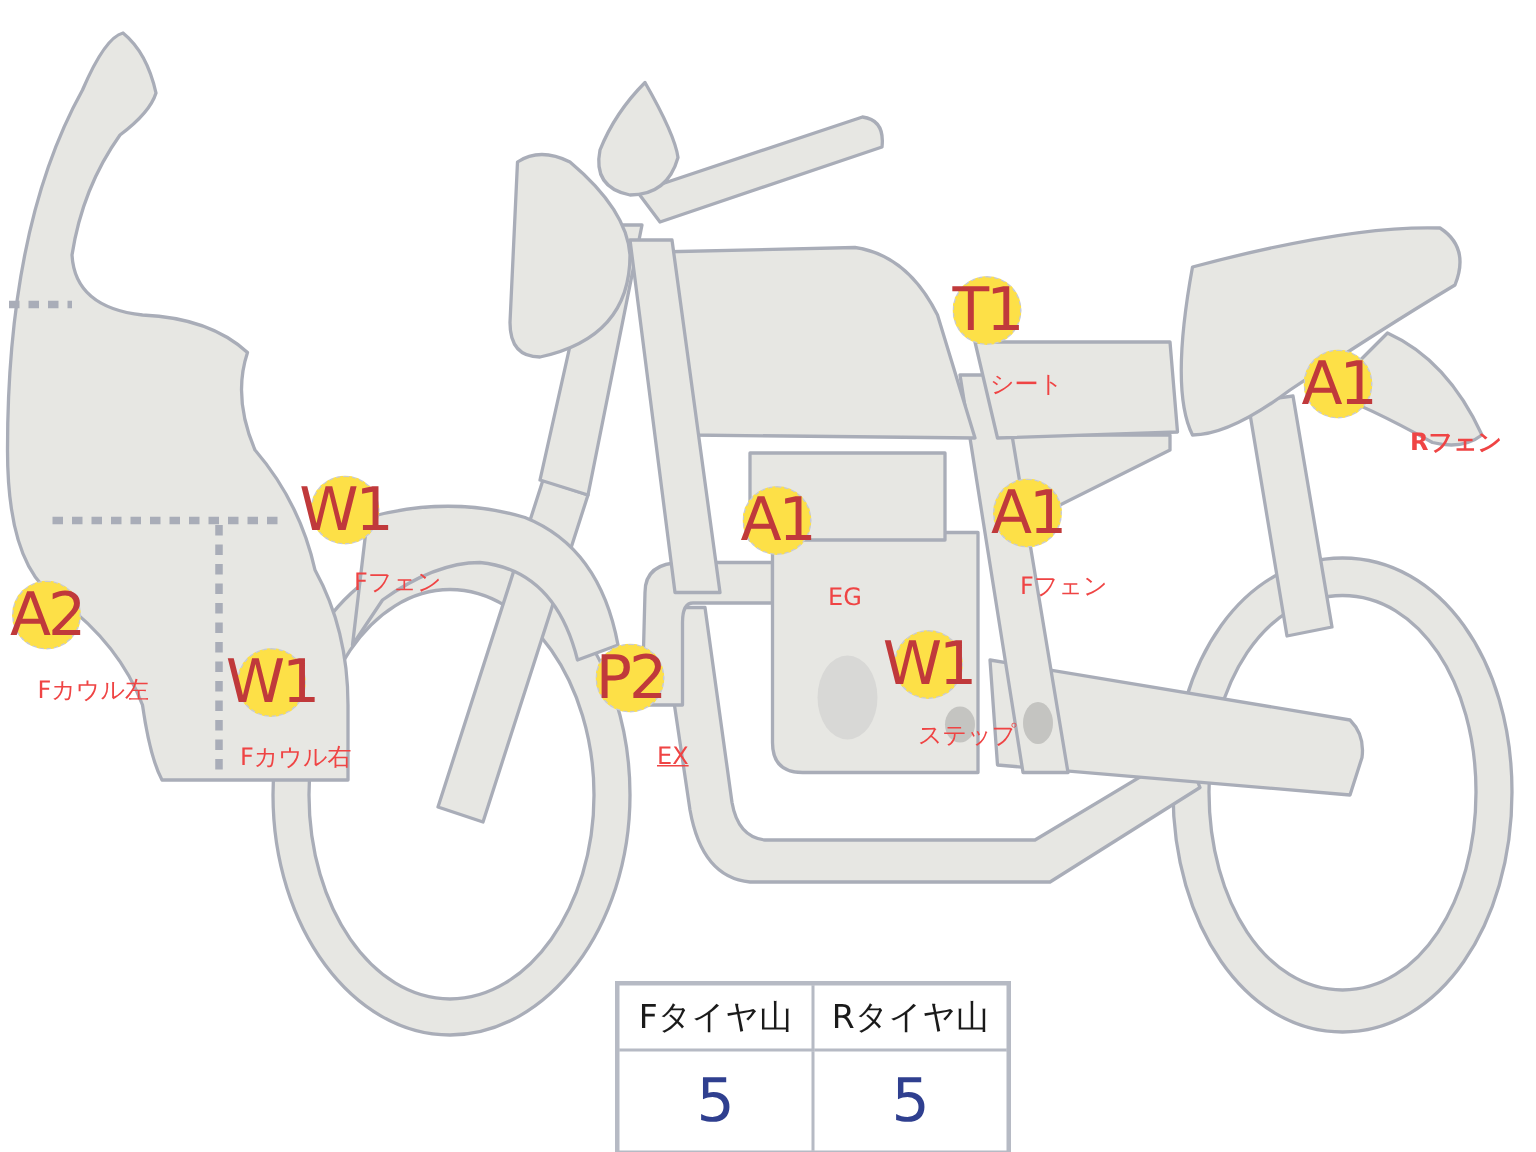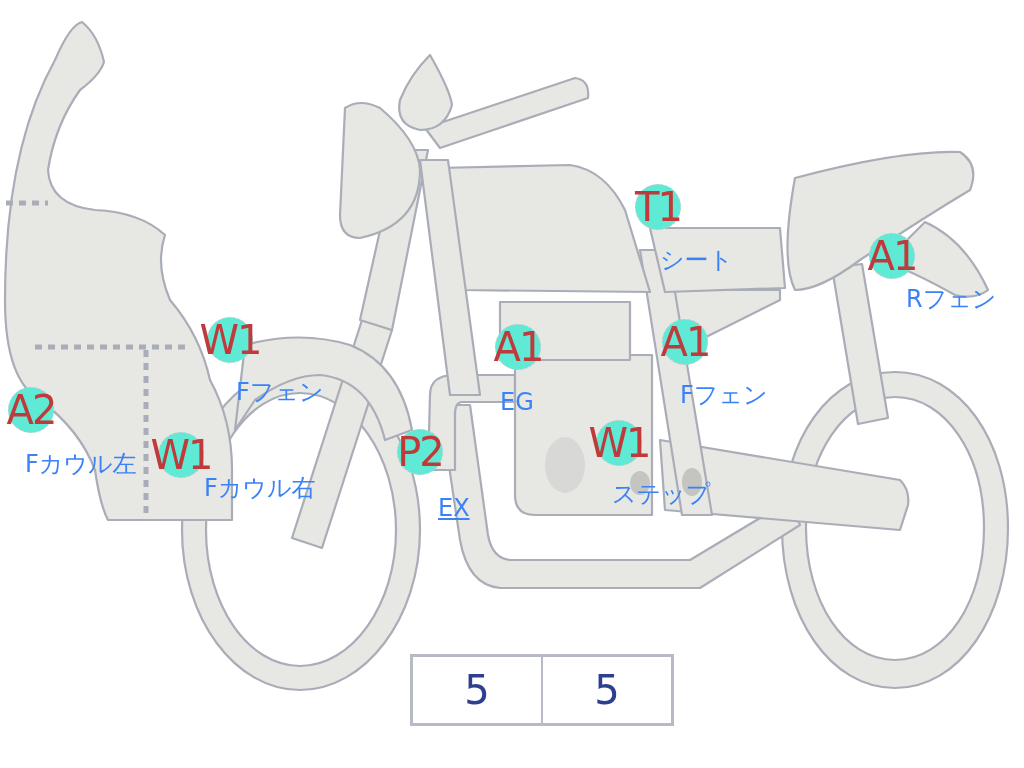--- a/index.html
+++ b/index.html
@@ -3,24 +3,24 @@
 <meta charset="utf-8">
 <style>
   html, body { margin:0; padding:0; background:#ffffff; }
   body { width:1024px; height:768px; position:relative; overflow:hidden;
          font-family:"DejaVu Sans", "Liberation Sans", sans-serif; }
   #bike { position:absolute; left:0; top:0; width:1024px; height:768px; }
   .part { fill:#e7e7e3; stroke:#a9adb8; stroke-width:2.2; stroke-linejoin:round; }
   .dash { stroke:#a9adb8; stroke-width:5; stroke-dasharray:7 6; fill:none; }
   .spot { fill:#b8b8b6; opacity:.75; }
   .badge { position:absolute; width:46px; height:46px; margin-left:-23px; margin-top:-23px;
-           border-radius:50%; background:#5eead4; border:1.5px dashed #c9cbd0;
+           border-radius:50%; background:#fde047; border:1.5px dashed #c9cbd0;
            box-sizing:border-box; display:flex; align-items:center; justify-content:center;
            color:#c0393b; font-size:40px; line-height:1; letter-spacing:-2px; }
-  .label { position:absolute; color:#3b82f6; font-size:24px; white-space:nowrap; line-height:1; }
+  .label { position:absolute; color:#ef4444; font-size:16px; white-space:nowrap; line-height:1; }
   #tire-table { position:absolute; left:410px; top:654px; border-collapse:collapse;
                 border:3px solid #b6bac4; background:#fff; }
   #tire-table td { border:2px solid #b6bac4; width:128px; text-align:center; padding:0; }
   #tire-table .hd { height:42px; font-size:22px; color:#1a1a1a; }
   #tire-table .val { height:66px; font-size:40px; color:#2f3f8f; }
 </style>
 </head>
 <body>
 
 <svg id="bike" viewBox="0 0 1024 768">
@@ -72,43 +72,47 @@
   <line class="dash" x1="146" y1="350" x2="146" y2="515"></line>
 
   <ellipse class="spot" cx="640" cy="483" rx="10" ry="12"></ellipse>
   <ellipse class="spot" cx="692" cy="482" rx="10" ry="14"></ellipse>
 </svg>
 
 <div class="badge" style="left:31px;top:410px;text-align:center;">A2</div>
 <div class="label" style="left:25px;top:452px;">Fカウル左</div>
 
 <div class="badge" style="left:181px;top:455px;">W1</div>
-<div class="label" style="left:160px;top:476px;margin-left:44px;">Fカウル右</div>
+<div class="label" style="left:160px;top:497px;">Fカウル右</div>
 
 <div class="badge" style="left:230px;top:340px;">W1</div>
 <div class="label" style="left:236px;top:380px;">Fフェン</div>
 
 <div class="badge" style="left:420px;top:452px;">P2</div>
 <div class="label" style="left:438px;top:496px;text-decoration:underline;">EX</div>
 
 <div class="badge" style="left:518px;top:347px;">A1</div>
-<div class="label" style="left:500px;top:390px;">EG</div>
+<div class="label" style="left:552px;top:390px;">EG</div>
 
 <div class="badge" style="left:619px;top:443px;">W1</div>
 <div class="label" style="left:612px;top:482px;">ステップ</div>
 
 <div class="badge" style="left:658px;top:207px;">T1</div>
 <div class="label" style="left:660px;top:248px;">シート</div>
 
 <div class="badge" style="left:685px;top:342px;">A1</div>
 <div class="label" style="left:680px;top:383px;">Fフェン</div>
 
 <div class="badge" style="left:892px;top:256px;">A1</div>
-<div class="label" style="left:906px;top:287px;">Rフェン</div>
+<div class="label" style="left:940px;top:287px;font-weight:bold;">Rフェン</div>
 
 <table id="tire-table">
   <tbody>
+      <tr>
+    <td class="hd">Fタイヤ山</td>
+    <td class="hd">Rタイヤ山</td>
+  </tr>
   <tr>
     <td class="val">5</td>
     <td class="val">5</td>
   </tr>
 </tbody>
   </table>
 
 </body></html>

